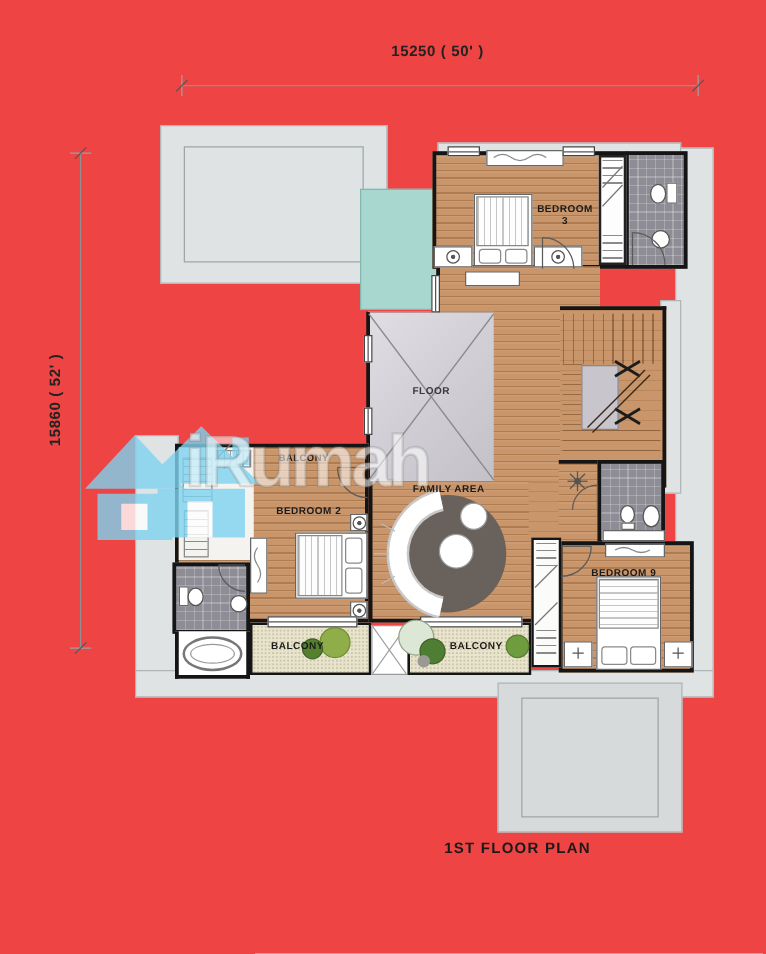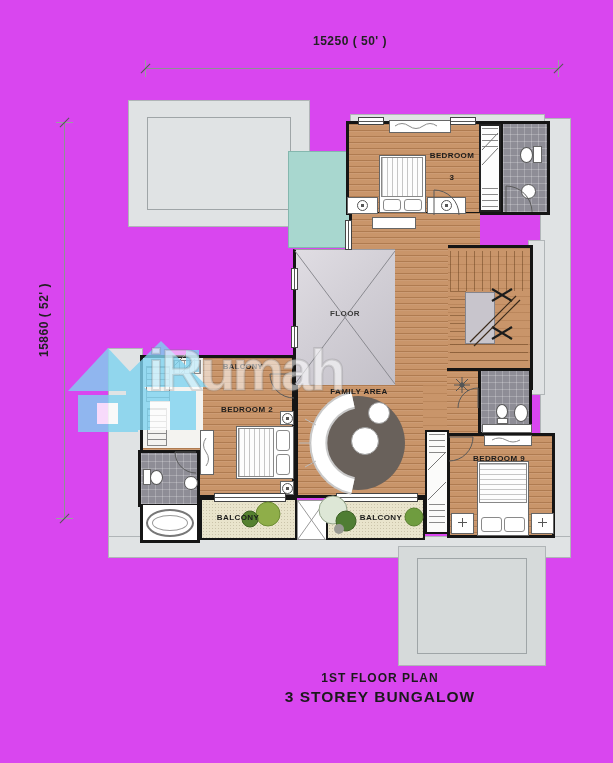--- a/index.html
+++ b/index.html
@@ -1,16 +1,16 @@
 <!DOCTYPE html>
 <html style="--wood: #c9956a; --tile: #8e8d96; --balcony: #e9e4cc; --teal: #a8d7cf; --eave: #e0e3e4; --wall: #151515; --rug: #69615b; --watermark-blue: #7ed3f0; --text: #1b1b1b;"><head>
 <meta charset="utf-8">
 <style>
   html,body{margin:0;padding:0;background:#fff;}
-  .stage{position:relative;width:613px;height:763px;background:#d946ef;overflow:hidden;
+  .stage{position:relative;width:613px;height:763px;background:#ef4444;overflow:hidden;
          font-family:"Liberation Sans",sans-serif;}
   .abs{position:absolute;box-sizing:border-box;}
   
   .eave{background:var(--eave);border:1px solid #b0b5b7;}
   .inliner{border:1px solid #9fa5a7;background:transparent;}
   .teal{background:var(--teal);border:1px solid #84b7ae;}
   .wood{background-color:var(--wood);
         background-image:repeating-linear-gradient(180deg,rgba(122,70,28,.33) 0 1px,rgba(255,255,255,.07) 1px 2px,transparent 2px 6px);}
   .woodplain{background-color:var(--wood);
         background-image:repeating-linear-gradient(180deg,rgba(122,70,28,.18) 0 1px,transparent 1px 8px);}
@@ -40,21 +40,21 @@
   .plus:after{left:0;top:4px;width:9px;height:1px;}
   .win{background:#fff linear-gradient(#555,#555) center/100% 1px no-repeat;border:1px solid #444;}
   .win-v{background:#fff linear-gradient(#555,#555) center/1px 100% no-repeat;border:1px solid #444;}
   .rug{background:var(--rug);border-radius:50%;}
   .circle{border-radius:50%;background:#fff;border:1px solid #9a9a9a;}
   .lbl{position:absolute;font-weight:bold;font-size:8px;letter-spacing:.4px;color:var(--text);
        white-space:nowrap;transform:translate(-50%,-50%);z-index:40;}
   .dimline{background:#8d9194;}
   .dimtick{position:absolute;width:13px;height:1px;background:#555;transform:rotate(-45deg);}
   .dimtext{position:absolute;font-weight:bold;font-size:12px;color:#222;text-align:center;letter-spacing:.5px;}
-  .titletext{position:absolute;font-weight:bold;color:#1a1a1a;text-align:center;letter-spacing:1px;}
+  .titletext{position:absolute;font-weight:bold;color:#1a1a1a;text-align:center;letter-spacing:1px;margin-left:34px;}
   svg.overlay{position:absolute;left:0;top:0;z-index:30;pointer-events:none;}
   .wm-text{position:absolute;left:148px;top:336px;width:400px;font-weight:bold;font-size:58px;
        letter-spacing:-3px;color:rgba(255,255,255,.55);-webkit-text-stroke:2px rgba(125,125,125,.25);
        z-index:60;font-family:"Liberation Sans",sans-serif;}
   .z1{z-index:1}.z2{z-index:2}.z3{z-index:3}.z4{z-index:8}.z5{z-index:12}
 </style>
 </head>
 <body>
 
 <div class="stage">
@@ -258,21 +258,21 @@
     <g stroke="#777" stroke-width="1">
       <line x1="482" y1="165" x2="498" y2="148"></line>
         <line x1="482" y1="150" x2="498" y2="133"></line>
       <line x1="428" y1="470" x2="446" y2="452"></line>
         <line x1="428" y1="500" x2="446" y2="482"></line>
       <line x1="172" y1="368" x2="188" y2="352"></line>
         <line x1="179" y1="375" x2="195" y2="359"></line>
     </g>
   </svg>
 
-  <div class="lbl" style="left:452px;top:155px;">BEDROOM</div>
+  <div class="lbl" style="left:452px;top:167px;">BEDROOM</div>
   <div class="lbl" style="left:452px;top:177px;">3</div>
   <div class="lbl" style="left:345px;top:313px;color:#3a3a3a;">FLOOR</div>
   <div class="lbl" style="left:359px;top:391px;">FAMILY  AREA</div>
   <div class="lbl" style="left:243px;top:366px;font-size:7.5px;">BALCONY</div>
   <div class="lbl" style="left:247px;top:409px;">BEDROOM  2</div>
   <div class="lbl" style="left:238px;top:517px;">BALCONY</div>
   <div class="lbl" style="left:381px;top:517px;">BALCONY</div>
   <div class="lbl" style="left:499px;top:458px;">BEDROOM  9</div>
 
   <svg class="overlay" style="z-index:55;" width="613" height="763" viewBox="0 0 613 763">
@@ -282,15 +282,14 @@
       <rect x="97" y="403" width="21" height="21" fill="#ffffff"></rect>
       <polygon points="161,341 208,387 114,387"></polygon>
       <rect x="186" y="350" width="13" height="22"></rect>
       <rect x="126" y="391" width="70" height="39"></rect>
       <rect x="150" y="401" width="20" height="29" fill="#ffffff"></rect>
     </g>
   </svg>
   <div class="wm-text">iRumah</div>
 
   <div class="titletext" style="left:280px;top:671px;width:200px;font-size:12px;">1ST  FLOOR  PLAN</div>
-  <div class="titletext" style="left:260px;top:688px;width:240px;font-size:15.5px;">3  STOREY  BUNGALOW</div>
 
 </div>
 
 </body></html>

